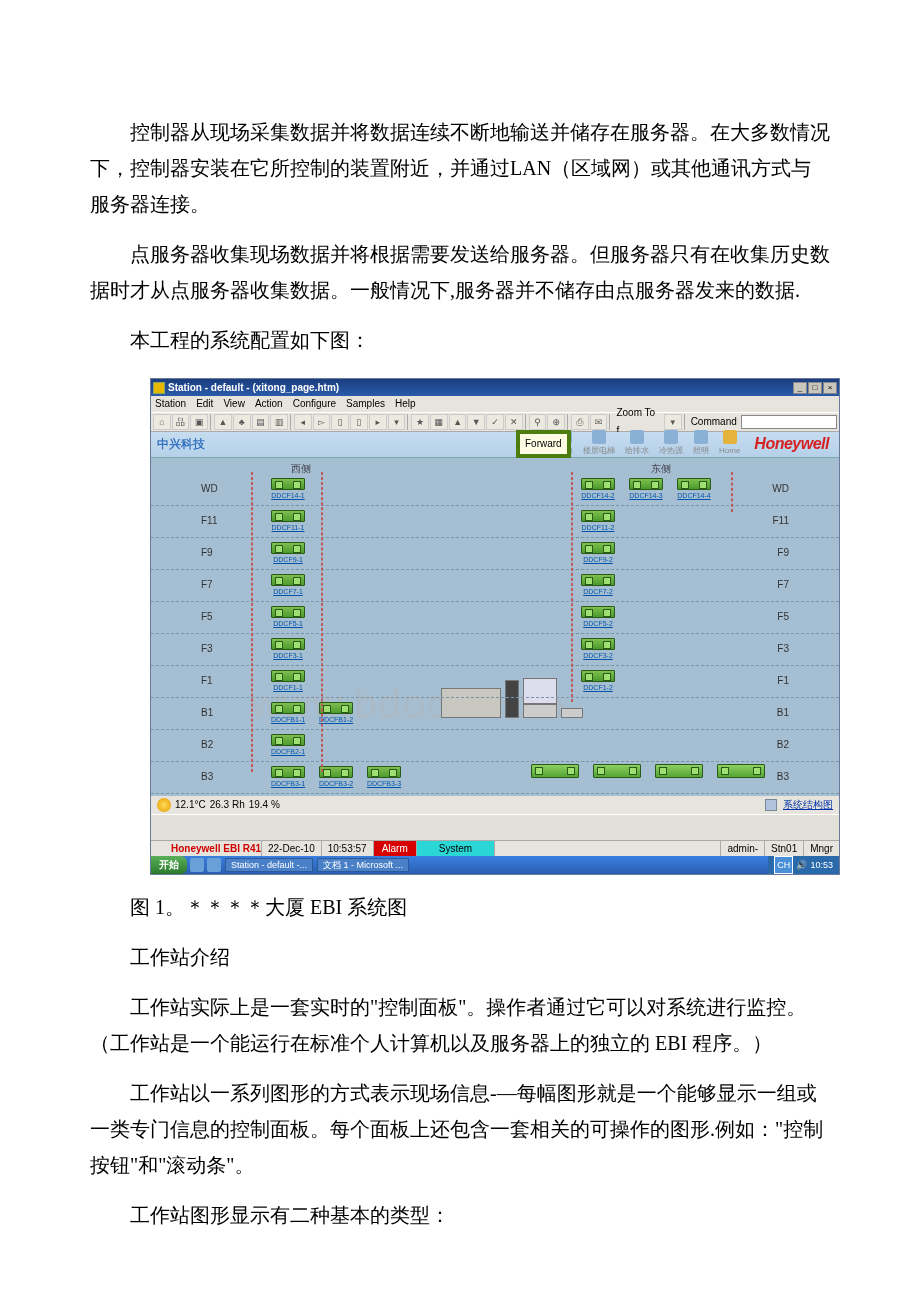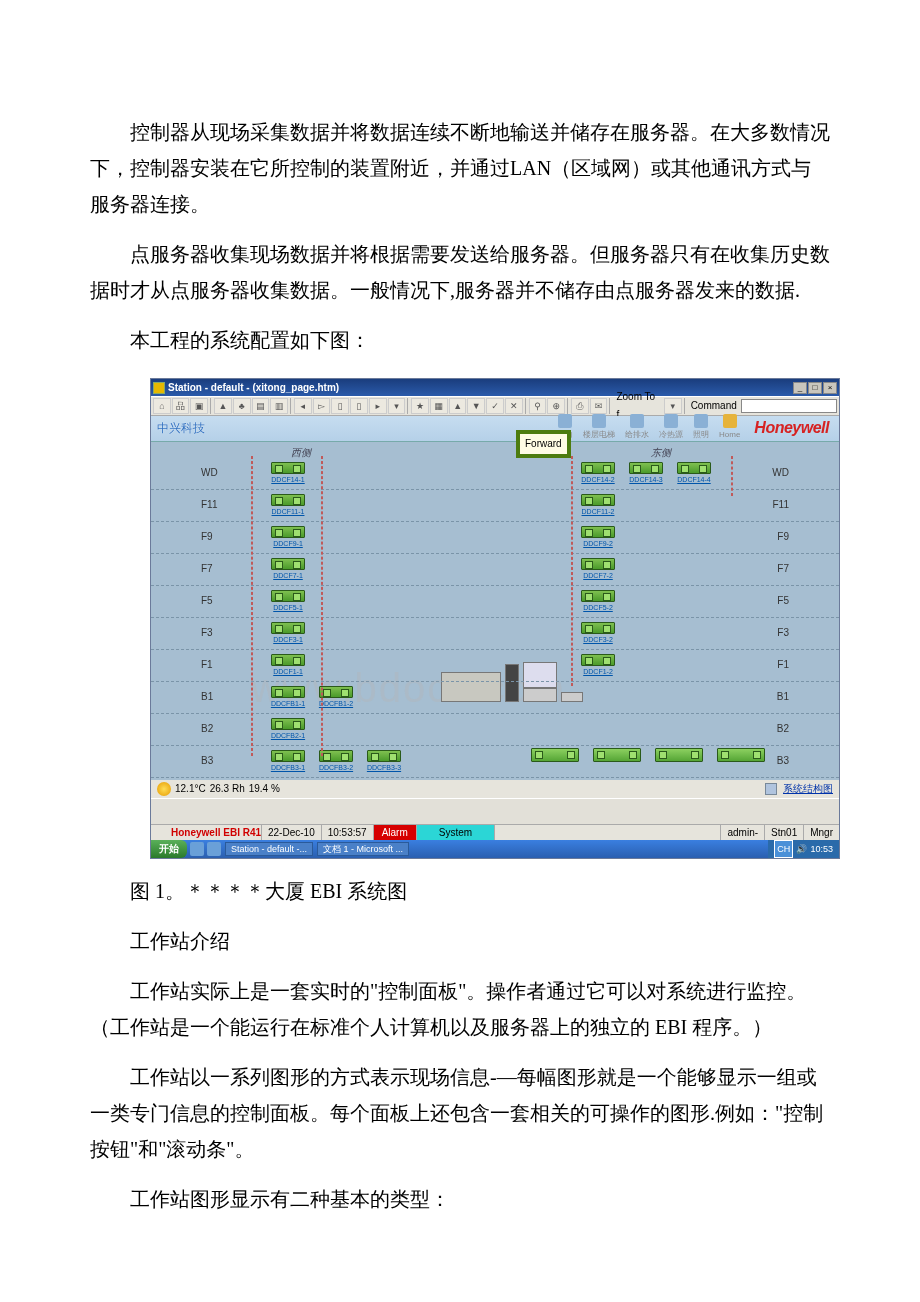--- a/index.html
+++ b/index.html
@@ -13,28 +13,28 @@
   .title-bar .wbtns { display: flex; gap: 1px; }
   .title-bar .wbtn { width: 14px; height: 12px; background: #c9c6bd; border: 1px solid #888; font-size: 8px; text-align: center; line-height: 9px; color: #000; }
   .menubar { height: 16px; background: #e6e4dc; display: flex; align-items: center; padding: 0 4px; gap: 10px; font-size: 10px; color: #000; }
   .toolbar { height: 20px; background: #e6e4dc; border-top: 1px solid #fff; border-bottom: 1px solid #aaa; display: flex; align-items: center; padding: 0 2px; gap: 1px; }
   .tbtn { width: 18px; height: 16px; border: 1px solid #ccc; background: #ece9e0; display: inline-flex; align-items: center; justify-content: center; font-size: 9px; color: #555; }
   .tsep { width: 2px; height: 16px; border-left: 1px solid #aaa; margin: 0 1px; }
   .tlabel { font-size: 10px; padding: 0 3px; color: #000; }
   .tinput { height: 14px; background: #fff; border: 1px solid #888; width: 60px; }
   .tooltip { position: absolute; top: 51px; left: 365px; background: #fffce4; border: 4px solid #4d7c0f; padding: 1px 5px; font-size: 10px; color: #000; z-index: 10; }
   .header-strip { height: 26px; background: linear-gradient(#c6ddf0, #b5d0e8); display: flex; align-items: center; position: relative; border-bottom: 1px solid #7aa; }
-  .hslogo { color: #3070c0; font-weight: normal; font-size: 12px; margin-left: 6px; text-shadow: 0 0 1px #fff; }
+  .hslogo { color: #3070c0; font-weight: bold; font-size: 12px; margin-left: 6px; text-shadow: 0 0 1px #fff; }
   .hsnav { margin-left: auto; display: flex; align-items: center; gap: 2px; }
   .navitem { display: flex; flex-direction: column; align-items: center; font-size: 8px; color: #888; padding: 0 4px; }
   .navitem .ni-ic { width: 14px; height: 14px; background: #8ab0d5; border-radius: 2px; }
   .navitem.home .ni-ic { background: #e6b33a; }
   .honeywell { color: #d62222; font-weight: bold; font-size: 16px; font-family: Arial, sans-serif; padding: 0 10px; font-style: italic; letter-spacing: -0.5px; }
   .diagram { height: 338px; background: #a6bed1; position: relative; overflow: hidden; }
-  .col-label { position: absolute; color: #445; font-size: 10px; font-style: italic; }
+  .col-label { position: absolute; color: #445; font-size: 10px; }
   .floor-row { position: absolute; left: 0; width: 100%; height: 34px; border-bottom: 1px dashed #7a94a8; }
   .ftxt { position: absolute; font-size: 10px; color: #333; top: 10px; }
   .ftxt.l { left: 50px; }
   .ftxt.r { right: 50px; }
   .node { position: absolute; width: 36px; height: 22px; }
   .nbox { width: 34px; height: 12px; background: linear-gradient(#7fc050, #4a9a2a); border: 1px solid #2a5a1a; border-radius: 1px; position: relative; }
   .nbox::before, .nbox::after { content: ""; position: absolute; top: 2px; width: 6px; height: 6px; background: #9fe070; border: 1px solid #2a5a1a; }
   .nbox::before { left: 3px; }
   .nbox::after { right: 3px; }
   .nlbl { font-size: 7px; color: #0055aa; text-decoration: underline; text-align: center; width: 42px; margin-left: -4px; white-space: nowrap; }
@@ -76,20 +76,29 @@
   <div class="title-bar">
     <div class="ticon"></div>
     <div class="ttxt">Station - default - (xitong_page.htm)</div>
     <div class="wbtns">
       <div class="wbtn">_</div>
       <div class="wbtn">□</div>
       <div class="wbtn">×</div>
     </div>
   </div>
 
+  <div class="menubar">
+    <span>Station</span>
+    <span>Edit</span>
+    <span>View</span>
+    <span>Action</span>
+    <span>Configure</span>
+    <span>Samples</span>
+    <span>Help</span>
+  </div>
 
   <div class="toolbar">
     <div class="tbtn">⌂</div>
     <div class="tbtn">品</div>
     <div class="tbtn">▣</div>
     <div class="tsep"></div>
     <div class="tbtn">▲</div>
     <div class="tbtn">♣</div>
     <div class="tbtn">▤</div>
     <div class="tbtn">▥</div>

